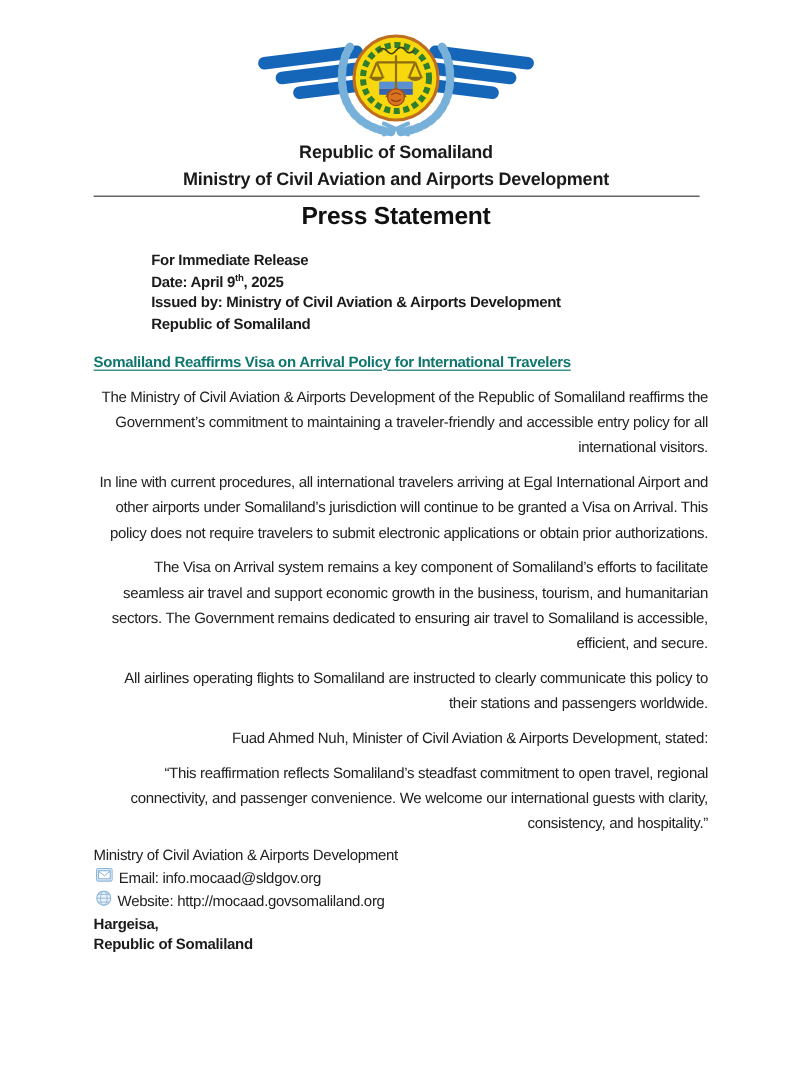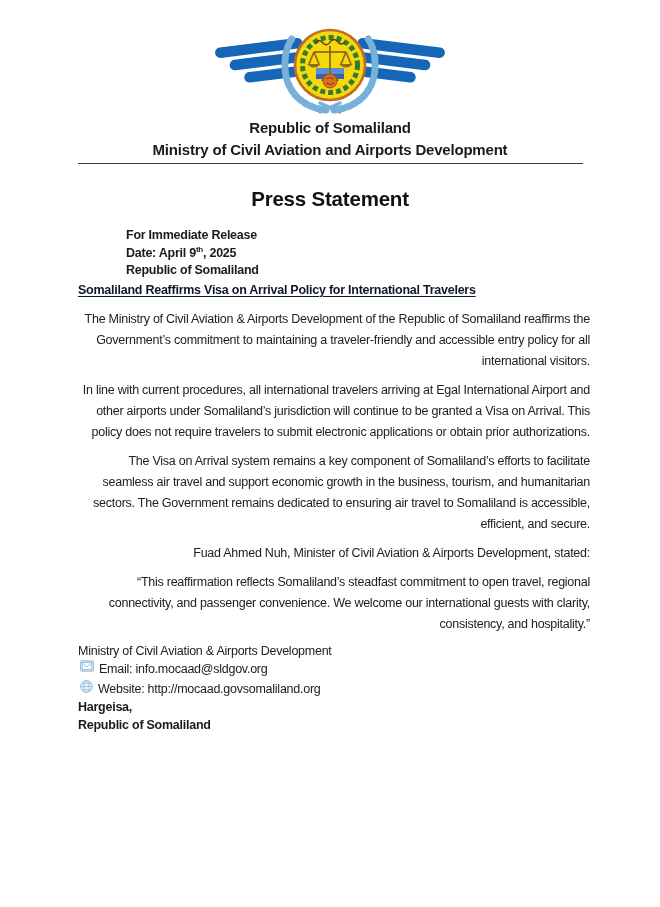--- a/index.html
+++ b/index.html
@@ -12,33 +12,33 @@
   .logo-wrap{padding-top:13px;text-align:center;line-height:0;}
   .hdr-title{
     text-align:center;font-weight:700;font-size:15px;line-height:22px;
     color:#1a1a1a;letter-spacing:-0.2px;
   }
   .rule{
     margin:2px 77px 0 78px;border-top:1.6px solid #3c3c3c;height:0;
   }
   .doc-title{
     text-align:center;font-weight:700;font-size:20.5px;line-height:27px;
-    margin-top:21px;color:#111;letter-spacing:-0.2px;
+    margin-top:3px;color:#111;letter-spacing:-0.2px;
   }
   .content{
     padding:15px 70px 0 78px;font-size:12.5px;line-height:21px;
     letter-spacing:-0.25px;color:#212121;
   }
   .meta{font-weight:700;line-height:17.5px;color:#1b1b1b;}
   .meta div{white-space:nowrap;margin-left:48px;}
   sup{font-size:8px;line-height:0;}
   .headline{
     font-weight:700;text-decoration:underline;
     text-decoration-thickness:1.4px;text-underline-offset:2px;
-    color:#0f172a;
+    margin-top:13px;color:#0f766e;
   }
   .para{margin-top:8px;text-align:right;}
   .footer{margin-top:8px;}
   .footer-org{line-height:17.5px;}
   .icon-row{display:flex;align-items:flex-start;gap:5px;line-height:19.5px;height:19.5px;padding-left:2px;}
   .icon-row .ic{display:inline-flex;line-height:0;flex:0 0 auto;}
   .footer-bold{font-weight:700;line-height:17.5px;color:#1b1b1b;}
 </style>
 </head>
 <body>
@@ -95,28 +95,30 @@
   <div class="hdr-title">Republic of Somaliland</div>
   <div class="hdr-title">Ministry of Civil Aviation and Airports Development</div>
   <div class="rule"></div>
   <div class="doc-title">Press Statement</div>
 
   <div class="content">
 
     <div class="meta">
       <div>For Immediate Release</div>
       <div><span>Date: April 9</span><sup>th</sup><span>, 2025</span></div>
+      <div>Issued by: Ministry of Civil Aviation &amp; Airports Development</div>
       <div>Republic of Somaliland</div>
     </div>
 
     <div class="headline">Somaliland Reaffirms Visa on Arrival Policy for International Travelers</div>
 
     <div class="para">The Ministry of Civil Aviation &amp; Airports Development of the Republic of Somaliland reaffirms the Government’s commitment to maintaining a traveler-friendly and accessible entry policy for all international visitors.</div>
     <div class="para">In line with current procedures, all international travelers arriving at Egal International Airport and other airports under Somaliland’s jurisdiction will continue to be granted a Visa on Arrival. This policy does not require travelers to submit electronic applications or obtain prior authorizations.</div>
     <div class="para">The Visa on Arrival system remains a key component of Somaliland’s efforts to facilitate seamless air travel and support economic growth in the business, tourism, and humanitarian sectors. The Government remains dedicated to ensuring air travel to Somaliland is accessible, efficient, and secure.</div>
+    <div class="para">All airlines operating flights to Somaliland are instructed to clearly communicate this policy to their stations and passengers worldwide.</div>
     <div class="para">Fuad Ahmed Nuh, Minister of Civil Aviation &amp; Airports Development, stated:</div>
     <div class="para">“This reaffirmation reflects Somaliland’s steadfast commitment to open travel, regional connectivity, and passenger convenience. We welcome our international guests with clarity, consistency, and hospitality.”</div>
 
     <div class="footer">
       <div class="footer-org">Ministry of Civil Aviation &amp; Airports Development</div>
 
       <div class="icon-row">
         <span class="ic">
           <svg width="14" height="12" viewBox="0 0 16 13">
             <rect x="0.5" y="0.5" width="15" height="12" rx="1.5" fill="#dcebf7" stroke="#8db6d8"></rect>

